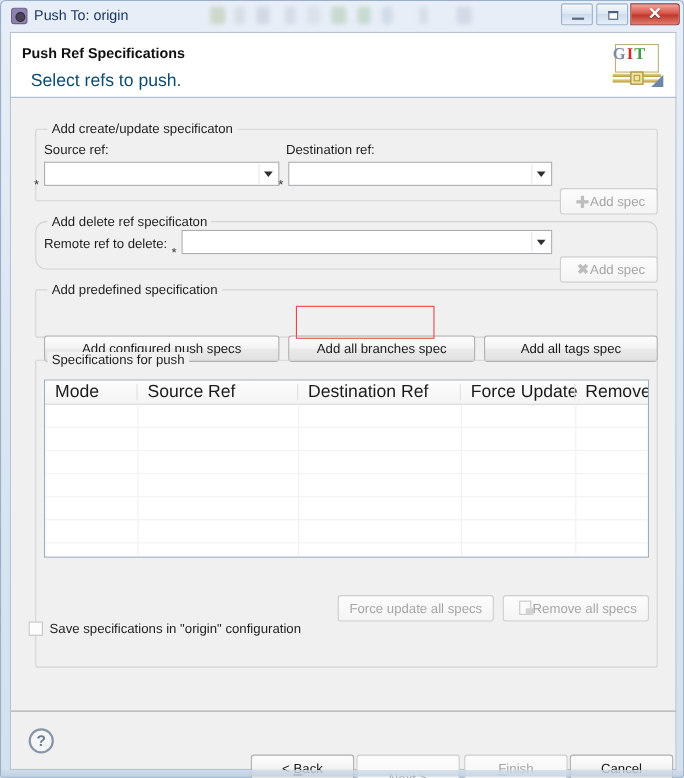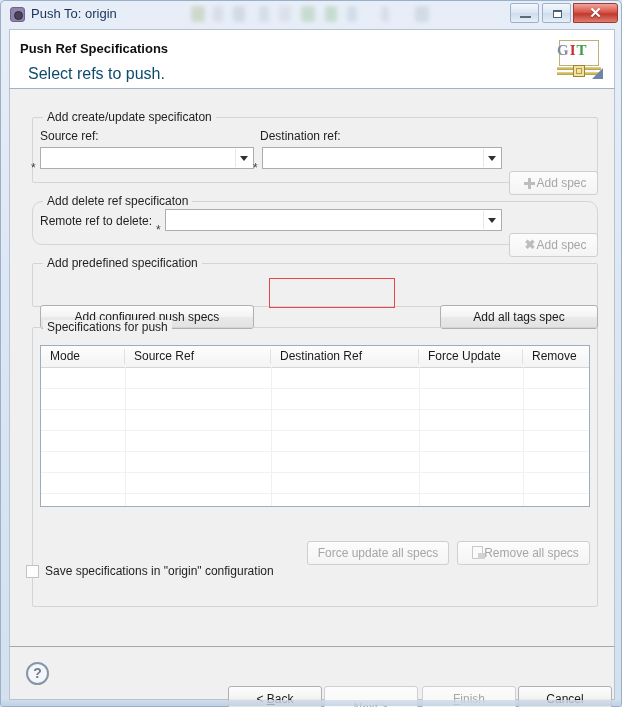--- a/index.html
+++ b/index.html
@@ -238,21 +238,21 @@
     box-sizing:border-box;
     overflow:hidden;
   }
   .thead{
     position:absolute;left:0;top:0;right:0;height:21px;
     background:linear-gradient(180deg,#fdfdfd 0%,#f4f4f4 100%);
     border-bottom:1px solid #d6d6d6;
   }
   .th{
     position:absolute;top:0;height:21px;line-height:21px;
-    font-size:12px;color:#1a1a1a;
+    font-size:16px;color:#1a1a1a;
     padding-left:9px;
     box-sizing:border-box;
     white-space:nowrap;
   }
   .th .div{
     position:absolute;right:0;top:3px;bottom:3px;width:1px;background:#e0e0e0;
   }
   .tbody{position:absolute;left:0;top:21px;right:0;bottom:0;}
   .trow{
     position:absolute;left:0;right:0;height:21px;
@@ -384,20 +384,23 @@
       <div class="ic-x">✖</div>
       <div class="cap">Add spec</div>
     </div>
 
     <div class="group" style="left:22px;top:174px;width:566px;height:44px;">
       <div class="group-label">Add predefined specification</div>
     </div>
 
     <div class="btn" style="left:30px;top:191px;width:214px;height:24px;">
       <div class="cap">Add configured push specs</div>
+    </div>
+    <div class="btn" style="left:252px;top:191px;width:170px;height:24px;">
+      <div class="cap">Add all branches spec</div>
     </div>
     <div class="btn" style="left:430px;top:191px;width:158px;height:24px;">
       <div class="cap">Add all tags spec</div>
     </div>
 
     <div class="highlight" style="left:259px;top:189px;width:126px;height:30px;"></div>
 
     <div class="group" style="left:22px;top:238px;width:566px;height:280px;">
       <div class="group-label">Specifications for push</div>
     </div>

